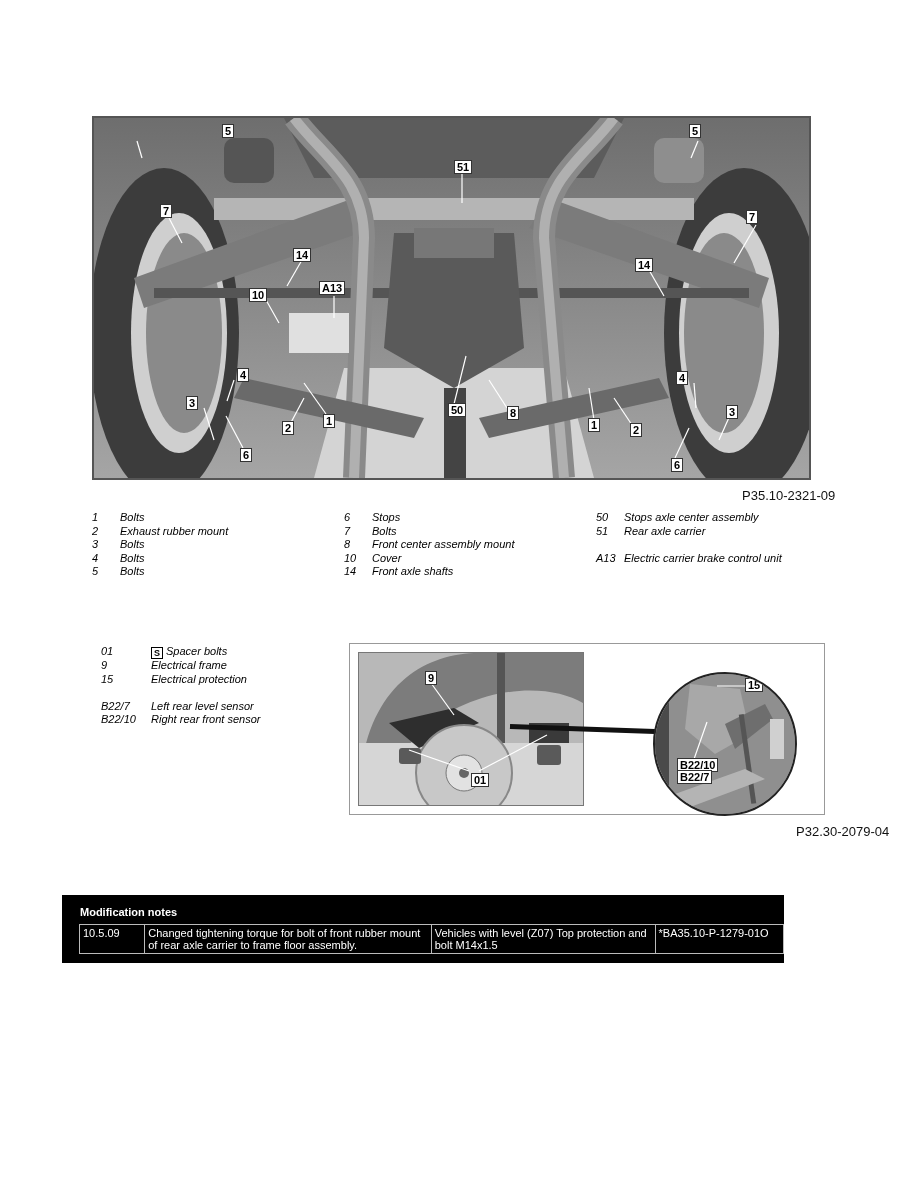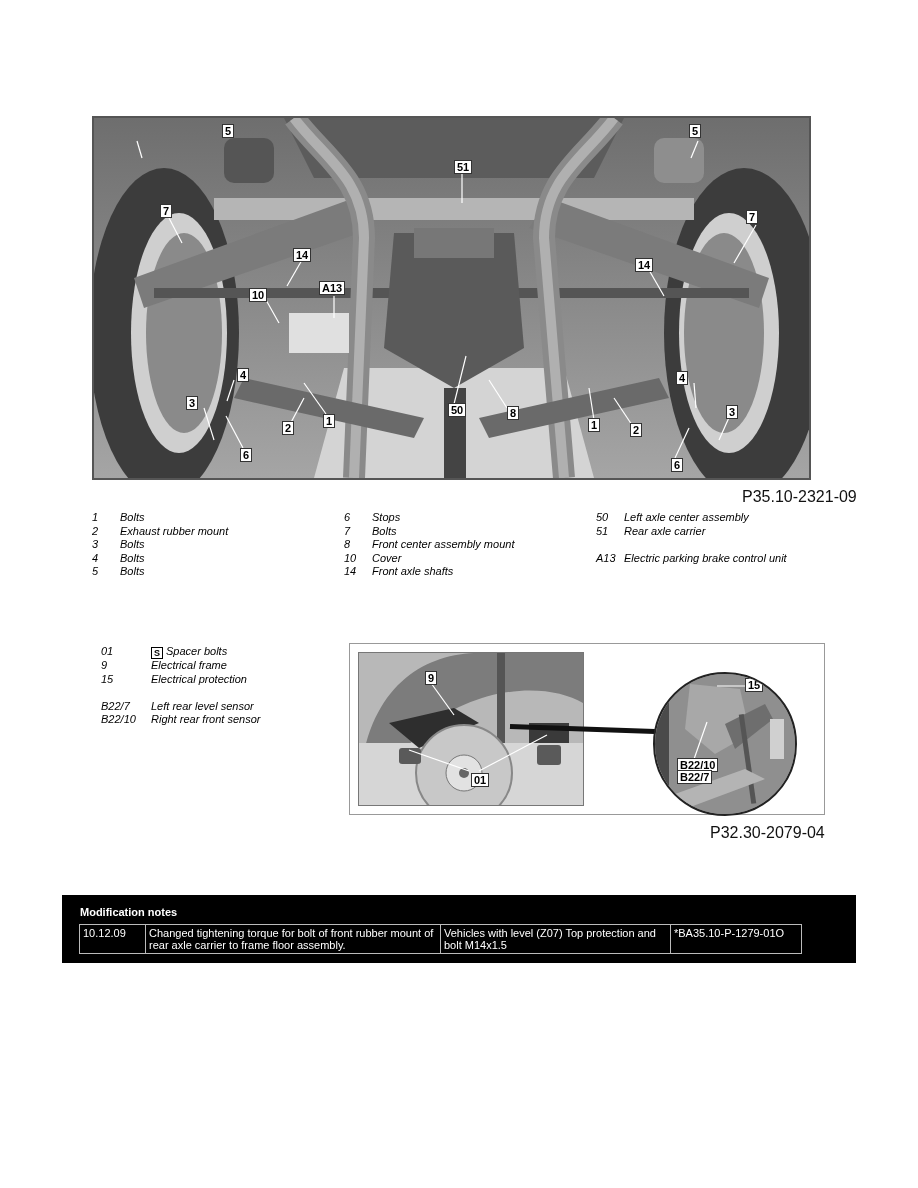--- a/index.html
+++ b/index.html
@@ -5,41 +5,41 @@
   html, body { margin:0; padding:0; background:#fff; }
   body { width:918px; height:1188px; position:relative; overflow:hidden;
          font-family:"Liberation Sans", sans-serif; color:#000; }
   .abs { position:absolute; }
 
   
   .fig1 { left:92px; top:116px; width:719px; height:364px;
           border:2px solid #555; box-sizing:border-box; overflow:hidden;
           background:#9a9a9a; }
   .fig1 svg { display:block; }
-  .fig-code { font-size:16px; color:#111; }
+  .fig-code { font-size:13px; color:#111; }
 
   .callout { position:absolute; background:#fff; border:1px solid #333;
              font-size:11px; font-weight:bold; line-height:12px;
              padding:0 2px; color:#000; white-space:nowrap; }
 
   .legend { position:absolute; font-size:11px; font-style:italic; line-height:13.6px; }
   .legend .row { display:flex; }
   .legend .k { width:28px; }
   .legend2 .k { width:50px; }
 
   
   .fig2 { left:349px; top:643px; width:476px; height:172px;
           border:1px solid #999; box-sizing:border-box; background:#fff; }
   .fig2-photo { position:absolute; left:8px; top:8px; width:226px; height:154px;
                 border:1px solid #777; box-sizing:border-box; overflow:hidden; background:#c8c8c8; }
   .fig2-circle { position:absolute; left:303px; top:28px; width:140px; height:140px;
                  border-radius:50%; border:2px solid #222; overflow:hidden; background:#8c8c8c; }
 
   
-  .mod { left:62px; top:895px; width:794px; height:68px; background:#000; }
+  .mod { left:62px; top:895px; width:722px; height:68px; background:#000; }
   .mod-title { position:absolute; left:18px; top:11px; color:#fff; font-weight:bold; font-size:11px; }
   .mod-table { position:absolute; left:17px; top:29px; border-collapse:collapse; }
   .mod-table td { border:1px solid #bbb; color:#fff; font-size:11px; line-height:12px;
                   padding:2px 3px; vertical-align:top; }
   .tool-icon { display:inline-block; width:10px; height:10px; border:1px solid #000;
                font-size:9px; line-height:10px; text-align:center; font-style:normal;
                font-weight:bold; margin-right:3px; vertical-align:-1px; }
 </style>
 </head>
 <body>
@@ -182,32 +182,32 @@
       <span>Cover</span>
     </div>
   <div class="row">
       <span class="k">14</span>
       <span>Front axle shafts</span>
     </div>
 </div>
 <div class="legend" style="left:596px;top:511px">
   <div class="row">
       <span class="k">50</span>
-      <span>Left axle center assembly</span>
+      <span>Stops axle center assembly</span>
     </div>
   <div class="row">
       <span class="k">51</span>
       <span>Rear axle carrier</span>
     </div>
   <div class="row">
       <span>&nbsp;</span>
     </div>
   <div class="row">
       <span class="k">A13</span>
-      <span>Electric parking brake control unit</span>
+      <span>Electric carrier brake control unit</span>
     </div>
 </div>
 
 <div class="legend legend2" style="left:101px;top:645px">
   <div class="row">
     <span class="k">01</span>
     <span><span class="tool-icon">S</span><span>Spacer bolts</span></span>
   </div>
   <div class="row">
       <span class="k">9</span>
@@ -268,27 +268,27 @@
         <line x1="62" y1="12" x2="90" y2="12"></line>
         <line x1="52" y1="48" x2="38" y2="88"></line>
       </g>
     </svg>
     <span class="callout" style="left:90px;top:4px">15</span>
     <span class="callout" style="left:22px;top:84px">B22/10</span>
     <span class="callout" style="left:22px;top:96px">B22/7</span>
   </div>
 </div>
 
-<div class="abs fig-code" style="left:710px;top:824px">P32.30-2079-04</div>
+<div class="abs fig-code" style="left:796px;top:824px">P32.30-2079-04</div>
 
 <div class="abs mod">
   <div class="mod-title">Modification notes</div>
   <table class="mod-table">
     <tbody>
         <tr>
-      <td style="width:59px">10.12.09</td>
+      <td style="width:59px">10.5.09</td>
       <td style="width:288px">Changed tightening torque for bolt of front rubber mount of rear axle carrier to frame floor assembly.</td>
       <td style="width:223px">Vehicles with level (Z07) Top protection and bolt M14x1.5</td>
       <td style="width:124px">*BA35.10-P-1279-01O</td>
     </tr>
   </tbody>
     </table>
 </div>
 
 </body></html>

